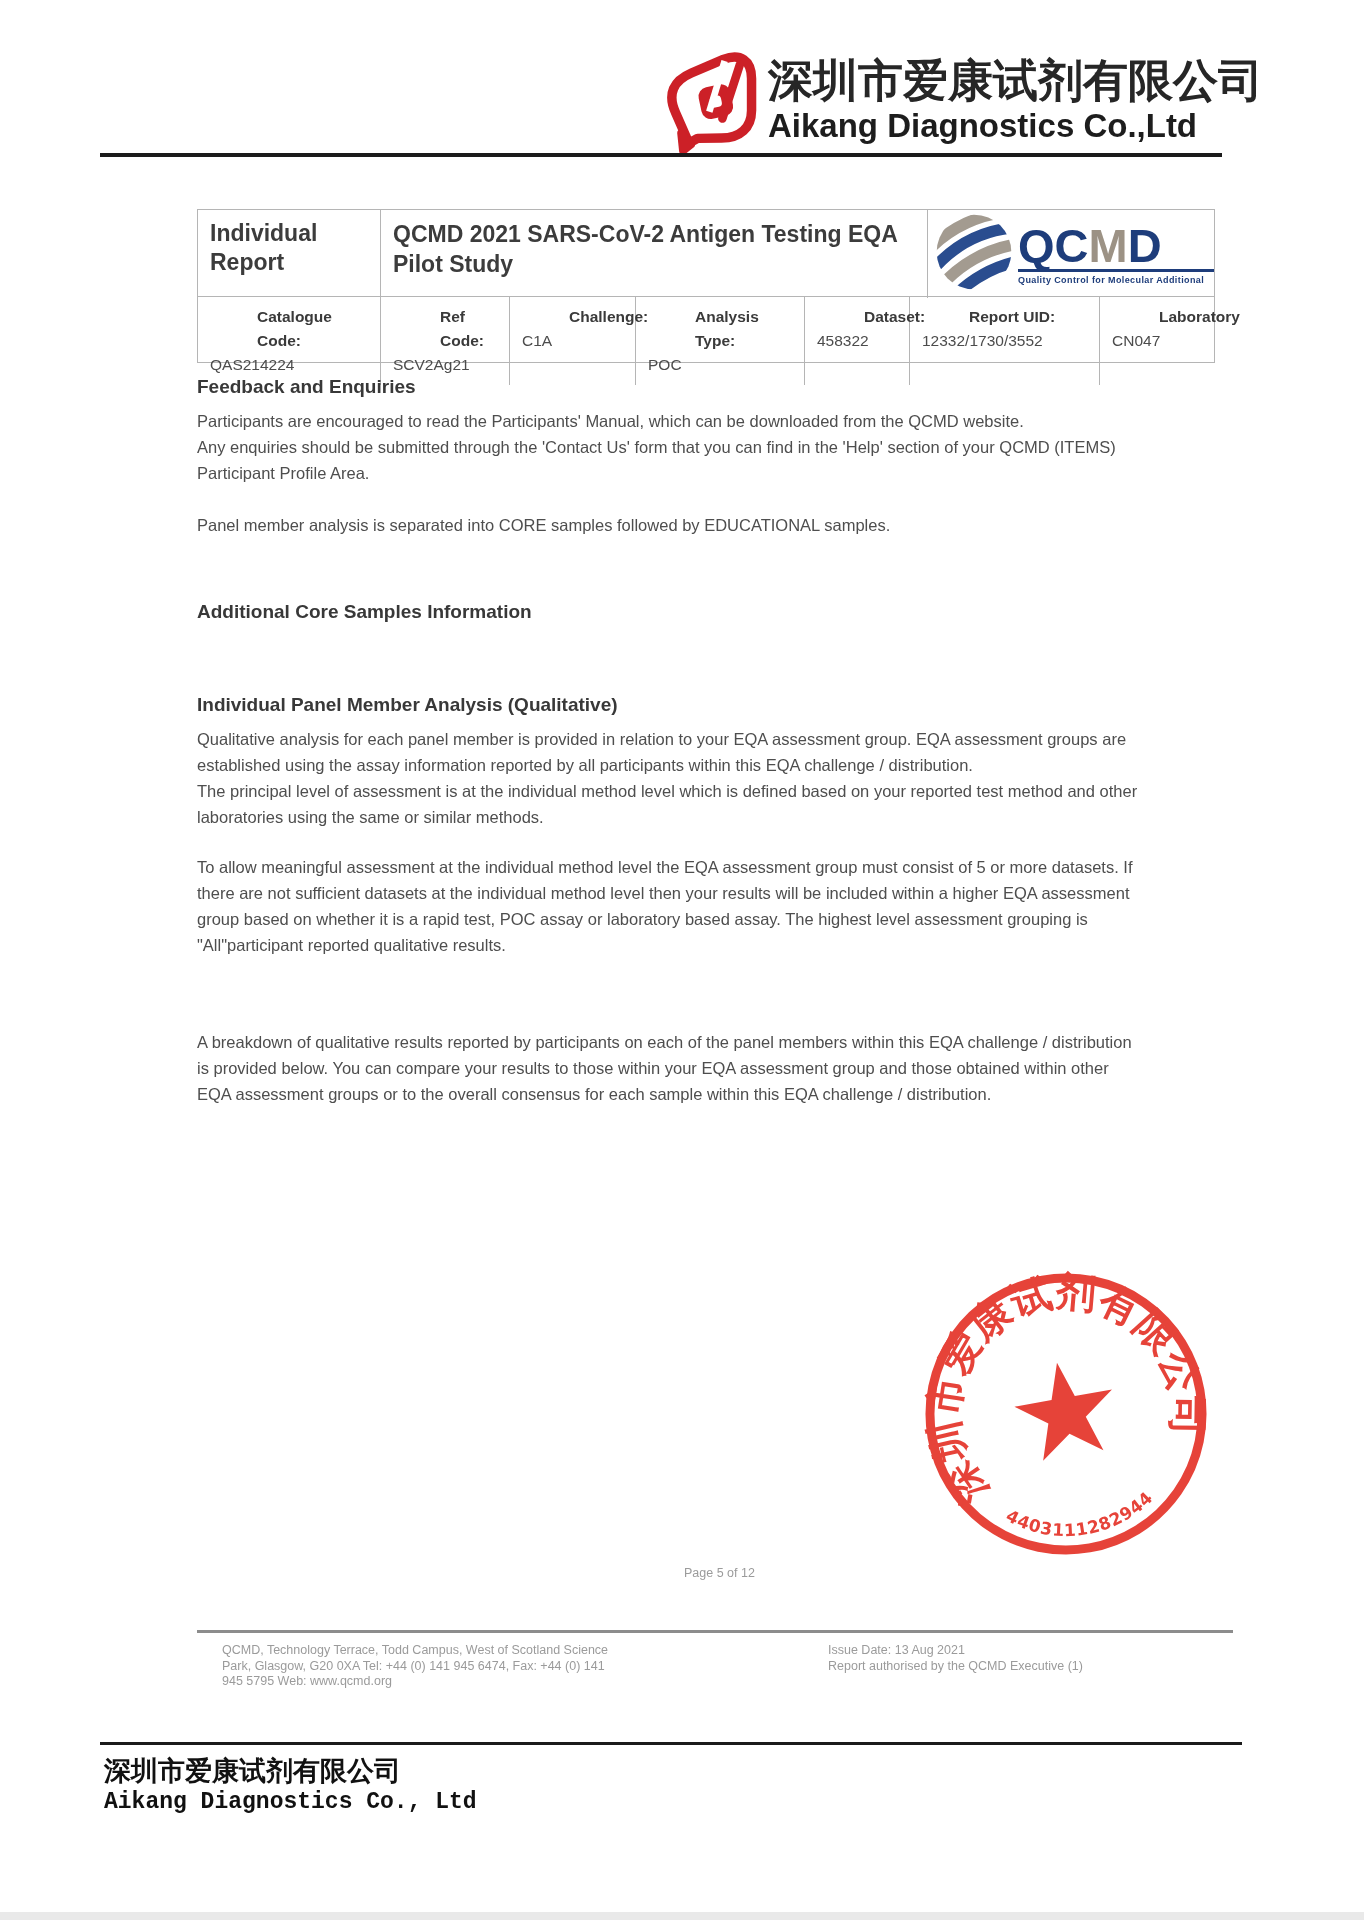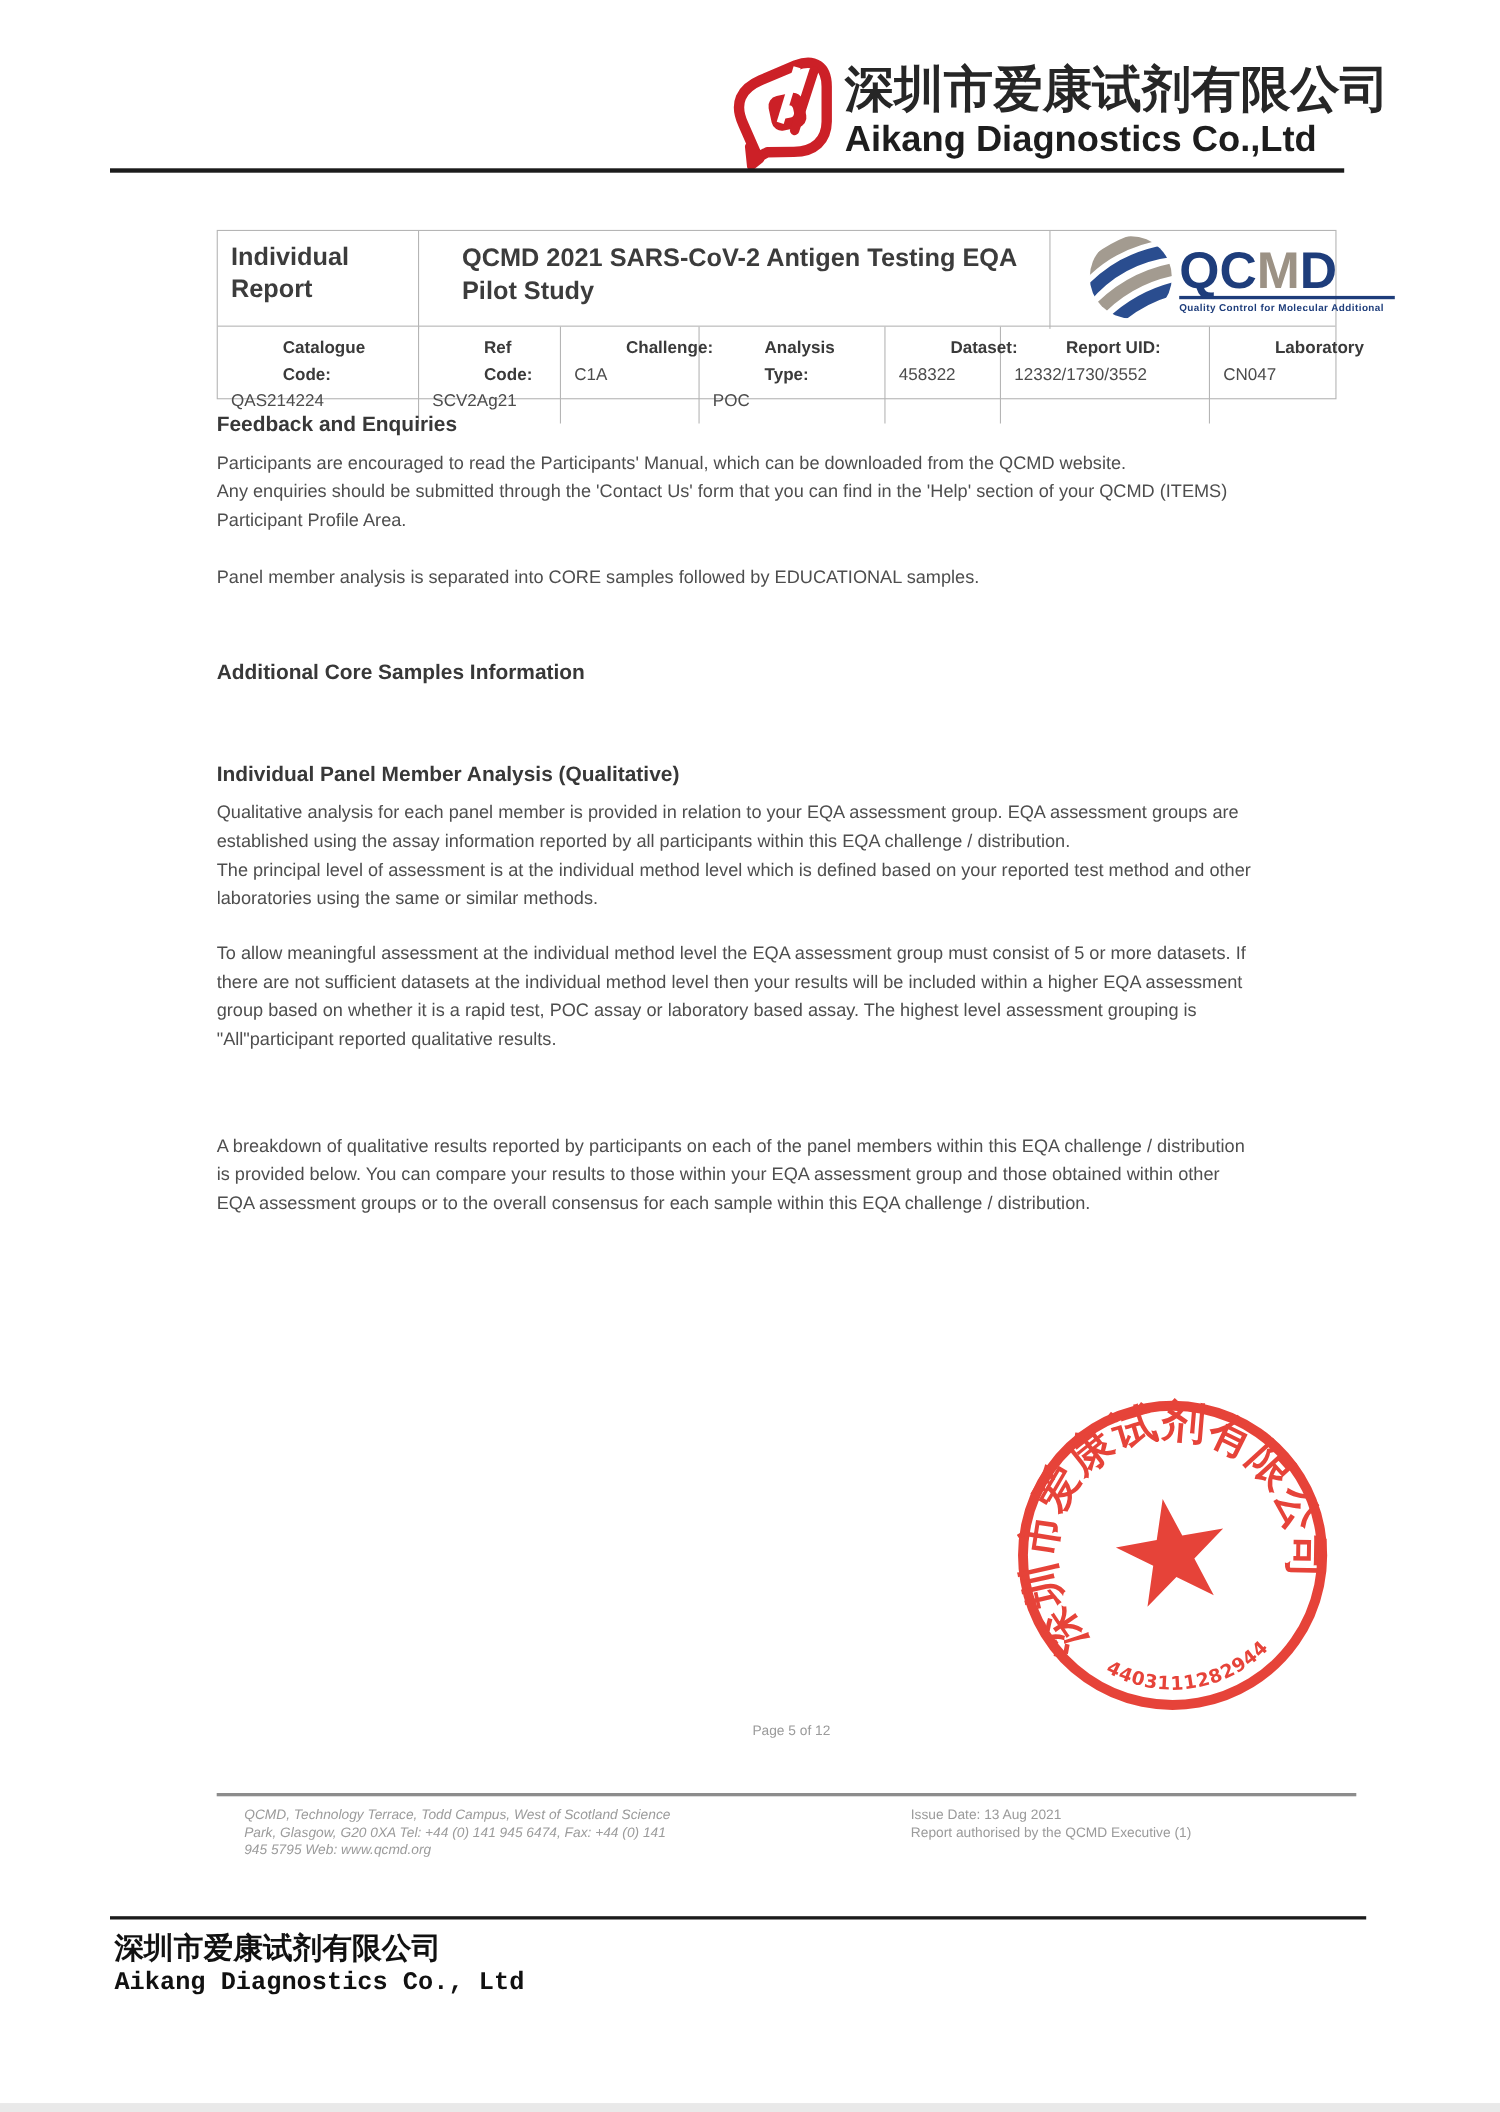--- a/index.html
+++ b/index.html
@@ -17,21 +17,21 @@
 
   
   .hdr-rule { position: absolute; left: 100px; top: 153px; width: 1122px; height: 4px; background: #1b1b1b; }
   .logo-mark { position: absolute; left: 662px; top: 50px; }
   .company-block { position: absolute; left: 768px; top: 55px; }
   .company-cn { font-size: 45px; font-weight: bold; color: #262626; letter-spacing: 0px; line-height: 52px; }
   .company-en { font-size: 33px; font-weight: bold; color: #1d1d1d; letter-spacing: 0px; line-height: 38px; }
 
   
   .rpt-table { position: absolute; left: 197px; top: 209px; width: 1018px; border: 1px solid #b5b5b5; }
-  .rpt-row1 { display: grid; grid-template-columns: 183px 547px 1fr; height: 86px; gap: 27px; }
+  .rpt-row1 { display: grid; grid-template-columns: 183px 547px 1fr; height: 86px; }
   .rpt-row2 { display: grid; grid-template-columns: 183px 129px 126px 169px 105px 190px 1fr; height: 66px; border-top: 1px solid #b5b5b5; }
   .rpt-row1 > div { border-right: 1px solid #b5b5b5; padding: 9px 12px; }
   .rpt-row1 > div:last-child { border-right: none; padding: 2px 6px; }
   .rpt-row2 > div { border-right: 1px solid #b5b5b5; padding: 8px 12px; }
   .rpt-row2 > div:last-child { border-right: none; }
   .doc-type { font-size: 23px; font-weight: bold; color: #3c3c3c; line-height: 29px; }
   .study-title { font-size: 23px; font-weight: bold; color: #3c3c3c; line-height: 30px; }
   .cell-label { font-size: 15.5px; font-weight: bold; color: #3a3a3a; line-height: 24px; margin-left: 47px; }
   .cell-value { font-size: 15.5px; color: #4c4c4c; line-height: 24px; }
 
@@ -46,21 +46,21 @@
 
   
   .sec-heading { position: absolute; left: 197px; width: 1022px; font-size: 19px; font-weight: bold; color: #383838; }
   .body-para { position: absolute; left: 197px; width: 1030px; font-size: 16.5px; color: #4e4e4e; line-height: 26px; }
 
   
   .stamp { position: absolute; left: 916px; top: 1264px; opacity: 0.93; }
 
   
   .ftr-rule { position: absolute; left: 197px; top: 1630px; width: 1036px; height: 3px; background: #8c8c8c; }
-  .ftr-left { position: absolute; left: 222px; top: 1643px; width: 420px; font-size: 12.5px; color: #9b9b9b; line-height: 15.5px; font-style: italic; }
+  .ftr-left { position: absolute; left: 222px; top: 1643px; width: 420px; font-size: 12.5px; color: #9b9b9b; line-height: 15.5px; }
   .ftr-page { position: absolute; left: 684px; top: 1566px; font-size: 12.5px; color: #9b9b9b; }
   .ftr-issue { position: absolute; left: 828px; top: 1643px; width: 360px; font-size: 12.5px; color: #9b9b9b; line-height: 15.5px; }
 
   
   .btm-rule { position: absolute; left: 100px; top: 1742px; width: 1142px; height: 3px; background: #1b1b1b; }
   .btm-cn { position: absolute; left: 104px; top: 1753px; font-size: 27px; font-weight: bold; color: #111111; }
   .btm-en { position: absolute; left: 104px; top: 1789px; font-size: 23px; font-weight: bold; color: #111111; font-family: "Liberation Mono", monospace; }
 </style>
 </head>
 <body>

